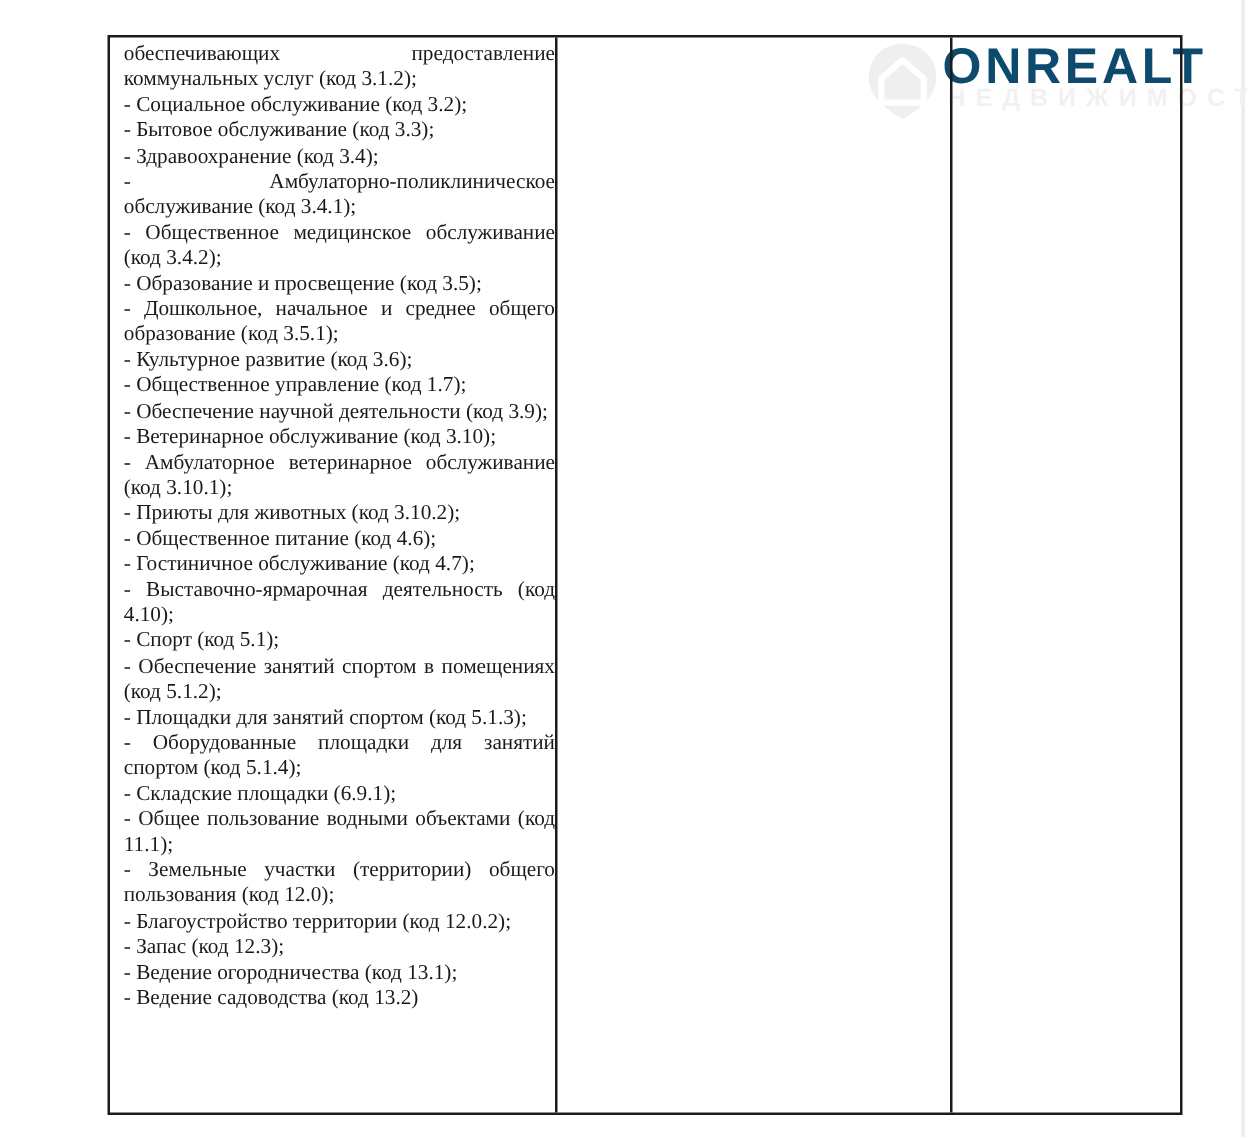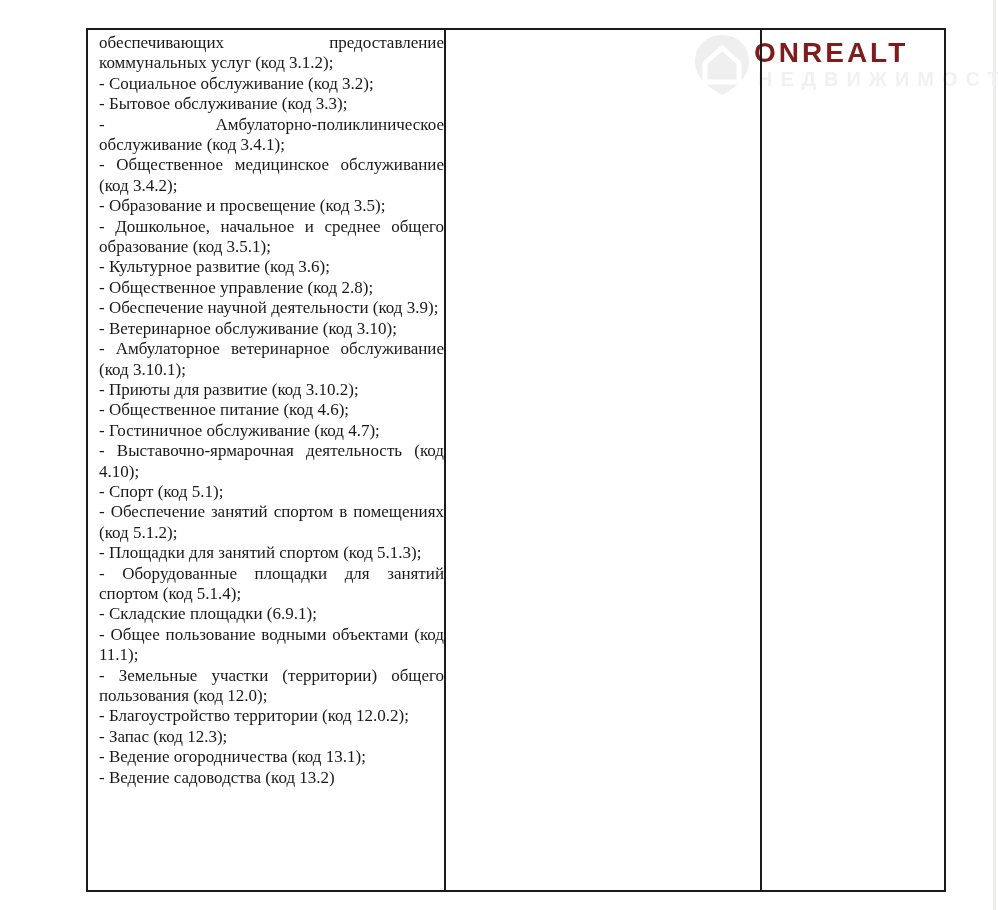--- a/index.html
+++ b/index.html
@@ -36,24 +36,24 @@
     top: 6px;
     width: 56px;
     height: 62px;
   }
   .wm-brand {
     position: absolute;
     left: 64px;
     top: 4px;
     font-family: "Liberation Sans", sans-serif;
     font-weight: 700;
-    font-size: 28px;
+    font-size: 40px;
     line-height: 42px;
     letter-spacing: 3px;
-    color: #7f1d1d;
+    color: #0c4a6e;
     white-space: nowrap;
   }
   .wm-subtitle {
     position: absolute;
     left: 68px;
     top: 40px;
     font-family: "Liberation Sans", sans-serif;
     font-weight: 700;
     font-size: 20px;
     letter-spacing: 8px;
@@ -109,30 +109,31 @@
     <div class="wm-brand">ONREALT</div>
     <div class="wm-subtitle">НЕДВИЖИМОСТЬ</div>
   </div>
 
   <div class="doc-table">
     <div class="cell cell-uses">
       <div>
           <p class="list-line">обеспечивающих предоставление коммунальных услуг (код 3.1.2);</p>
           <p class="list-line">- Социальное обслуживание (код 3.2);</p>
           <p class="list-line">- Бытовое обслуживание (код 3.3);</p>
+          <p class="list-line">- Здравоохранение (код 3.4);</p>
           <p class="list-line">- Амбулаторно-поликлиническое обслуживание (код 3.4.1);</p>
           <p class="list-line">- Общественное медицинское обслуживание (код 3.4.2);</p>
           <p class="list-line">- Образование и просвещение (код 3.5);</p>
           <p class="list-line">- Дошкольное, начальное и среднее общего образование (код 3.5.1);</p>
           <p class="list-line">- Культурное развитие (код 3.6);</p>
-          <p class="list-line">- Общественное управление (код 2.8);</p>
+          <p class="list-line">- Общественное управление (код 1.7);</p>
           <p class="list-line">- Обеспечение научной деятельности (код 3.9);</p>
           <p class="list-line">- Ветеринарное обслуживание (код 3.10);</p>
           <p class="list-line">- Амбулаторное ветеринарное обслуживание (код 3.10.1);</p>
-          <p class="list-line">- Приюты для развитие (код 3.10.2);</p>
+          <p class="list-line">- Приюты для животных (код 3.10.2);</p>
           <p class="list-line">- Общественное питание (код 4.6);</p>
           <p class="list-line">- Гостиничное обслуживание (код 4.7);</p>
           <p class="list-line">- Выставочно-ярмарочная деятельность (код 4.10);</p>
           <p class="list-line">- Спорт (код 5.1);</p>
           <p class="list-line">- Обеспечение занятий спортом в помещениях (код 5.1.2);</p>
           <p class="list-line">- Площадки для занятий спортом (код 5.1.3);</p>
           <p class="list-line">- Оборудованные площадки для занятий спортом (код 5.1.4);</p>
           <p class="list-line">- Складские площадки (6.9.1);</p>
           <p class="list-line">- Общее пользование водными объектами (код 11.1);</p>
           <p class="list-line">- Земельные участки (территории) общего пользования (код 12.0);</p>

